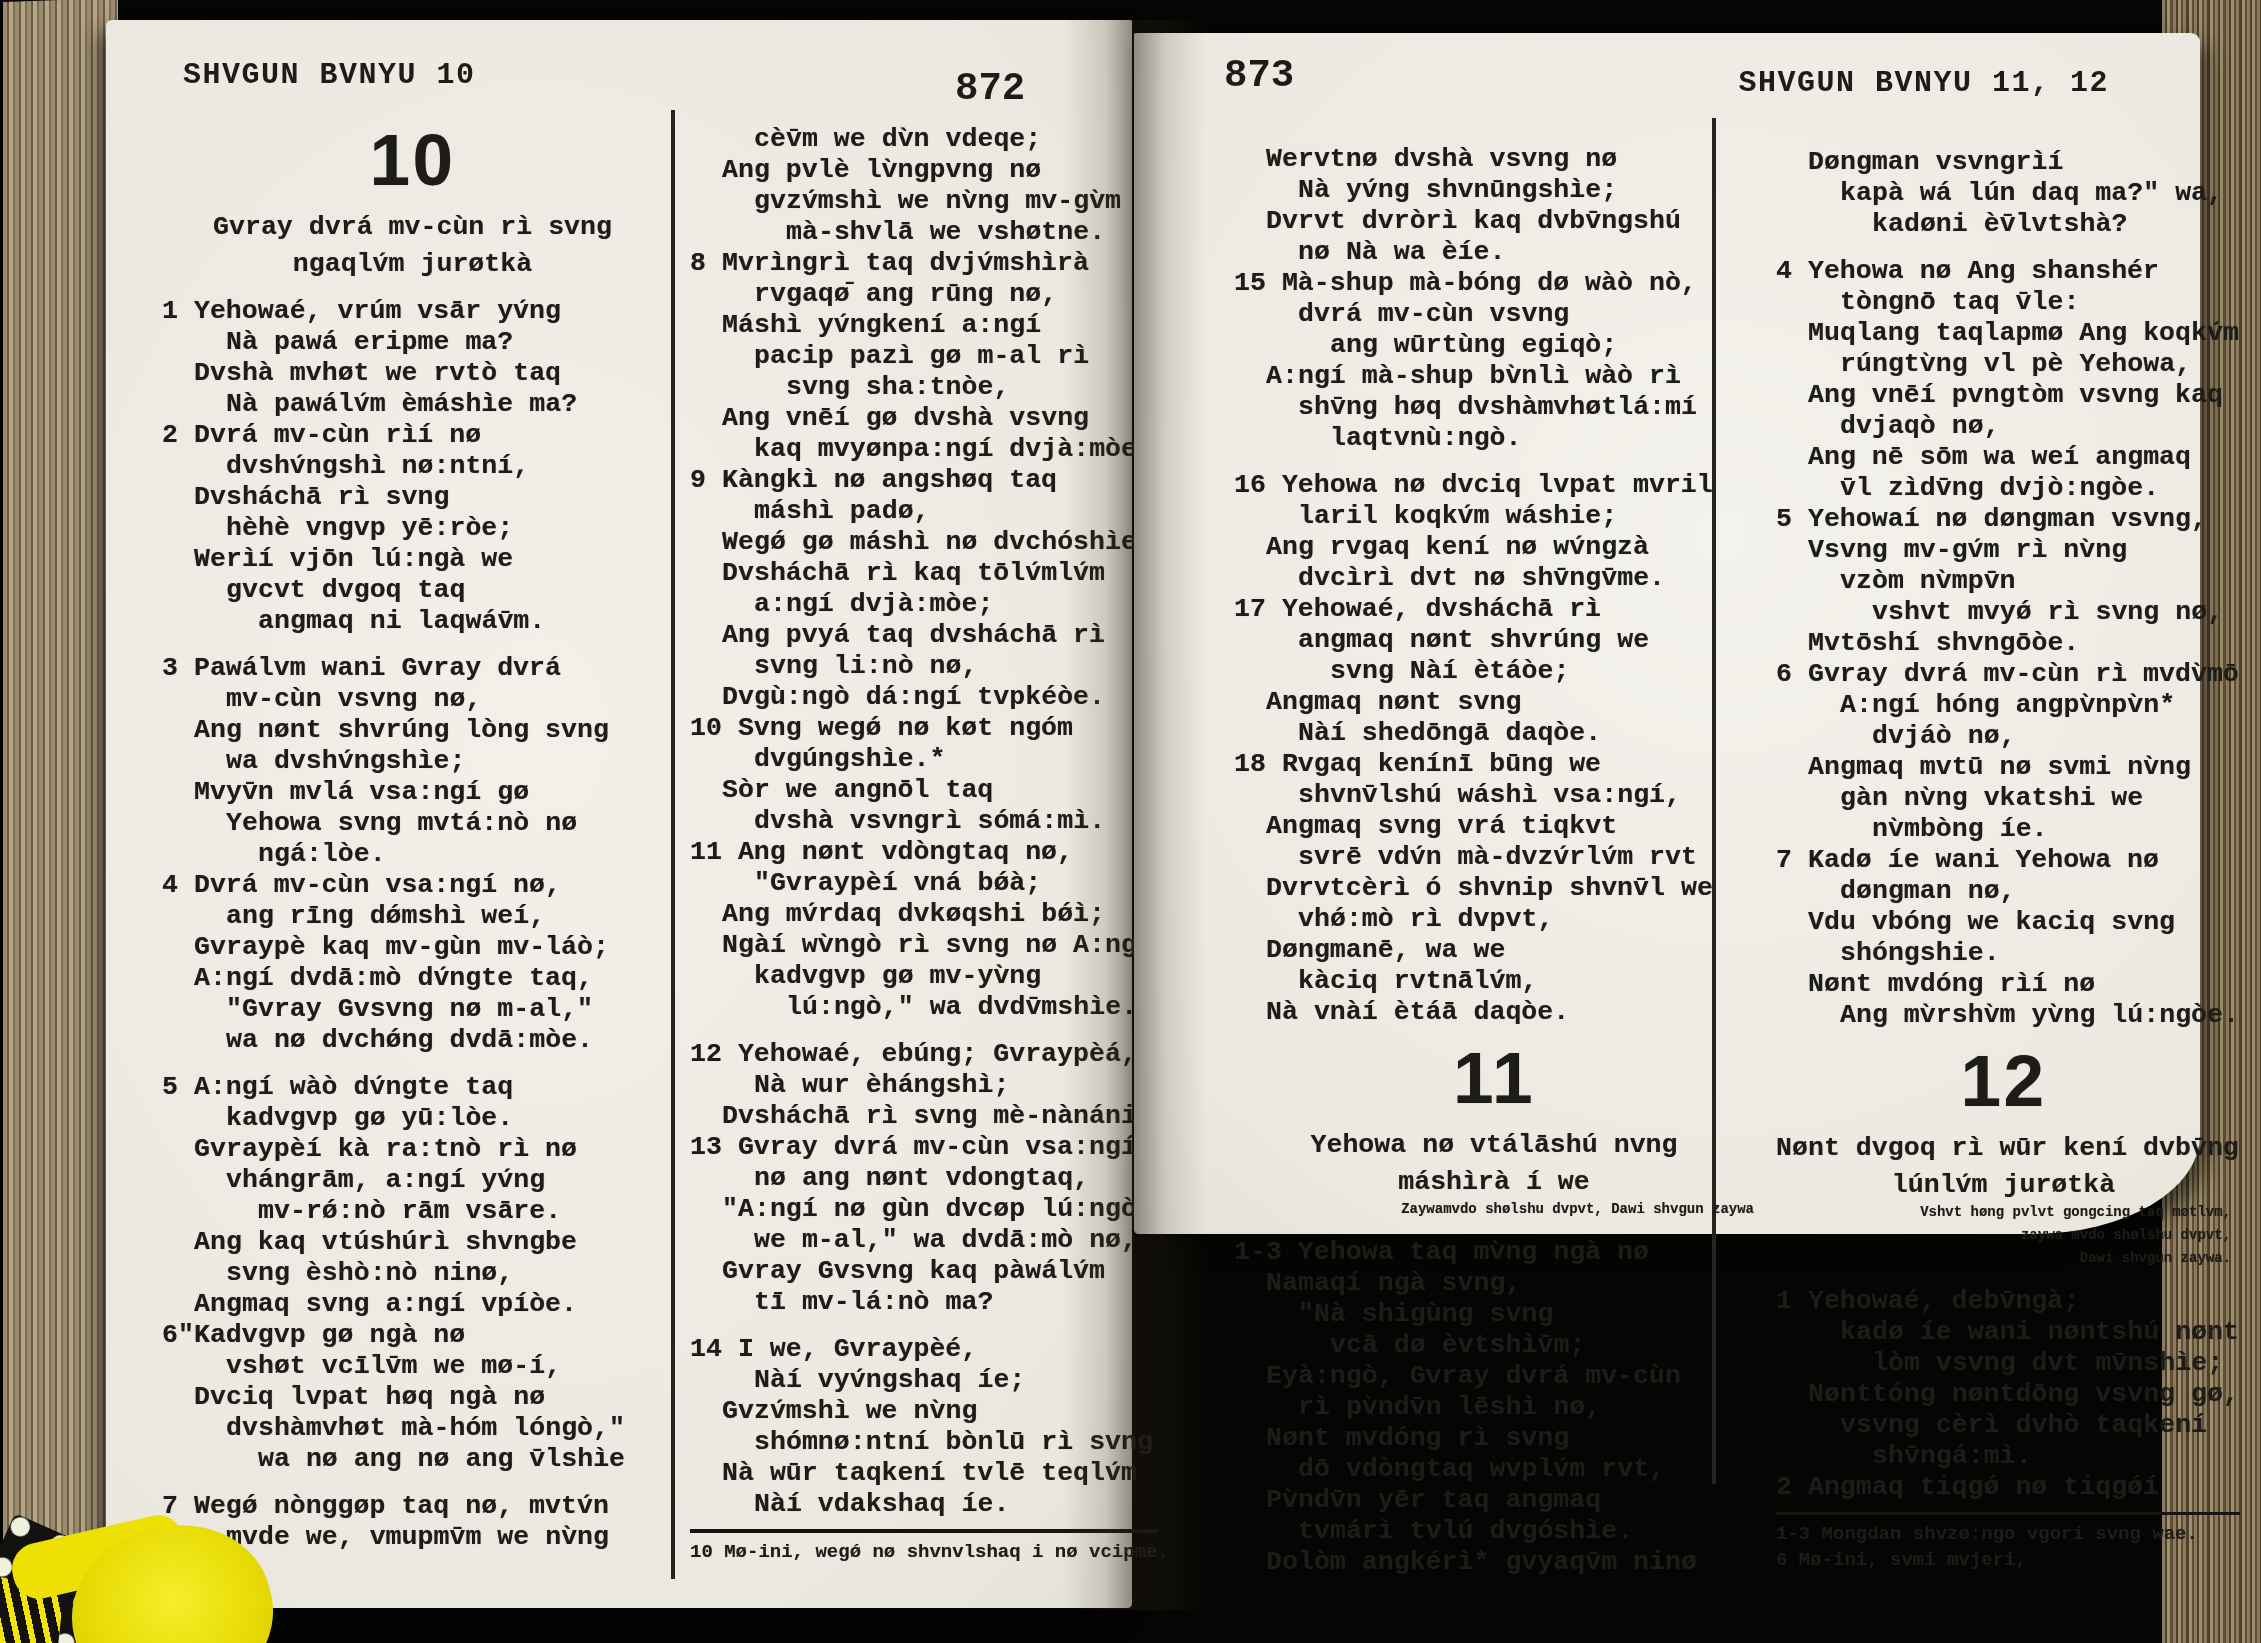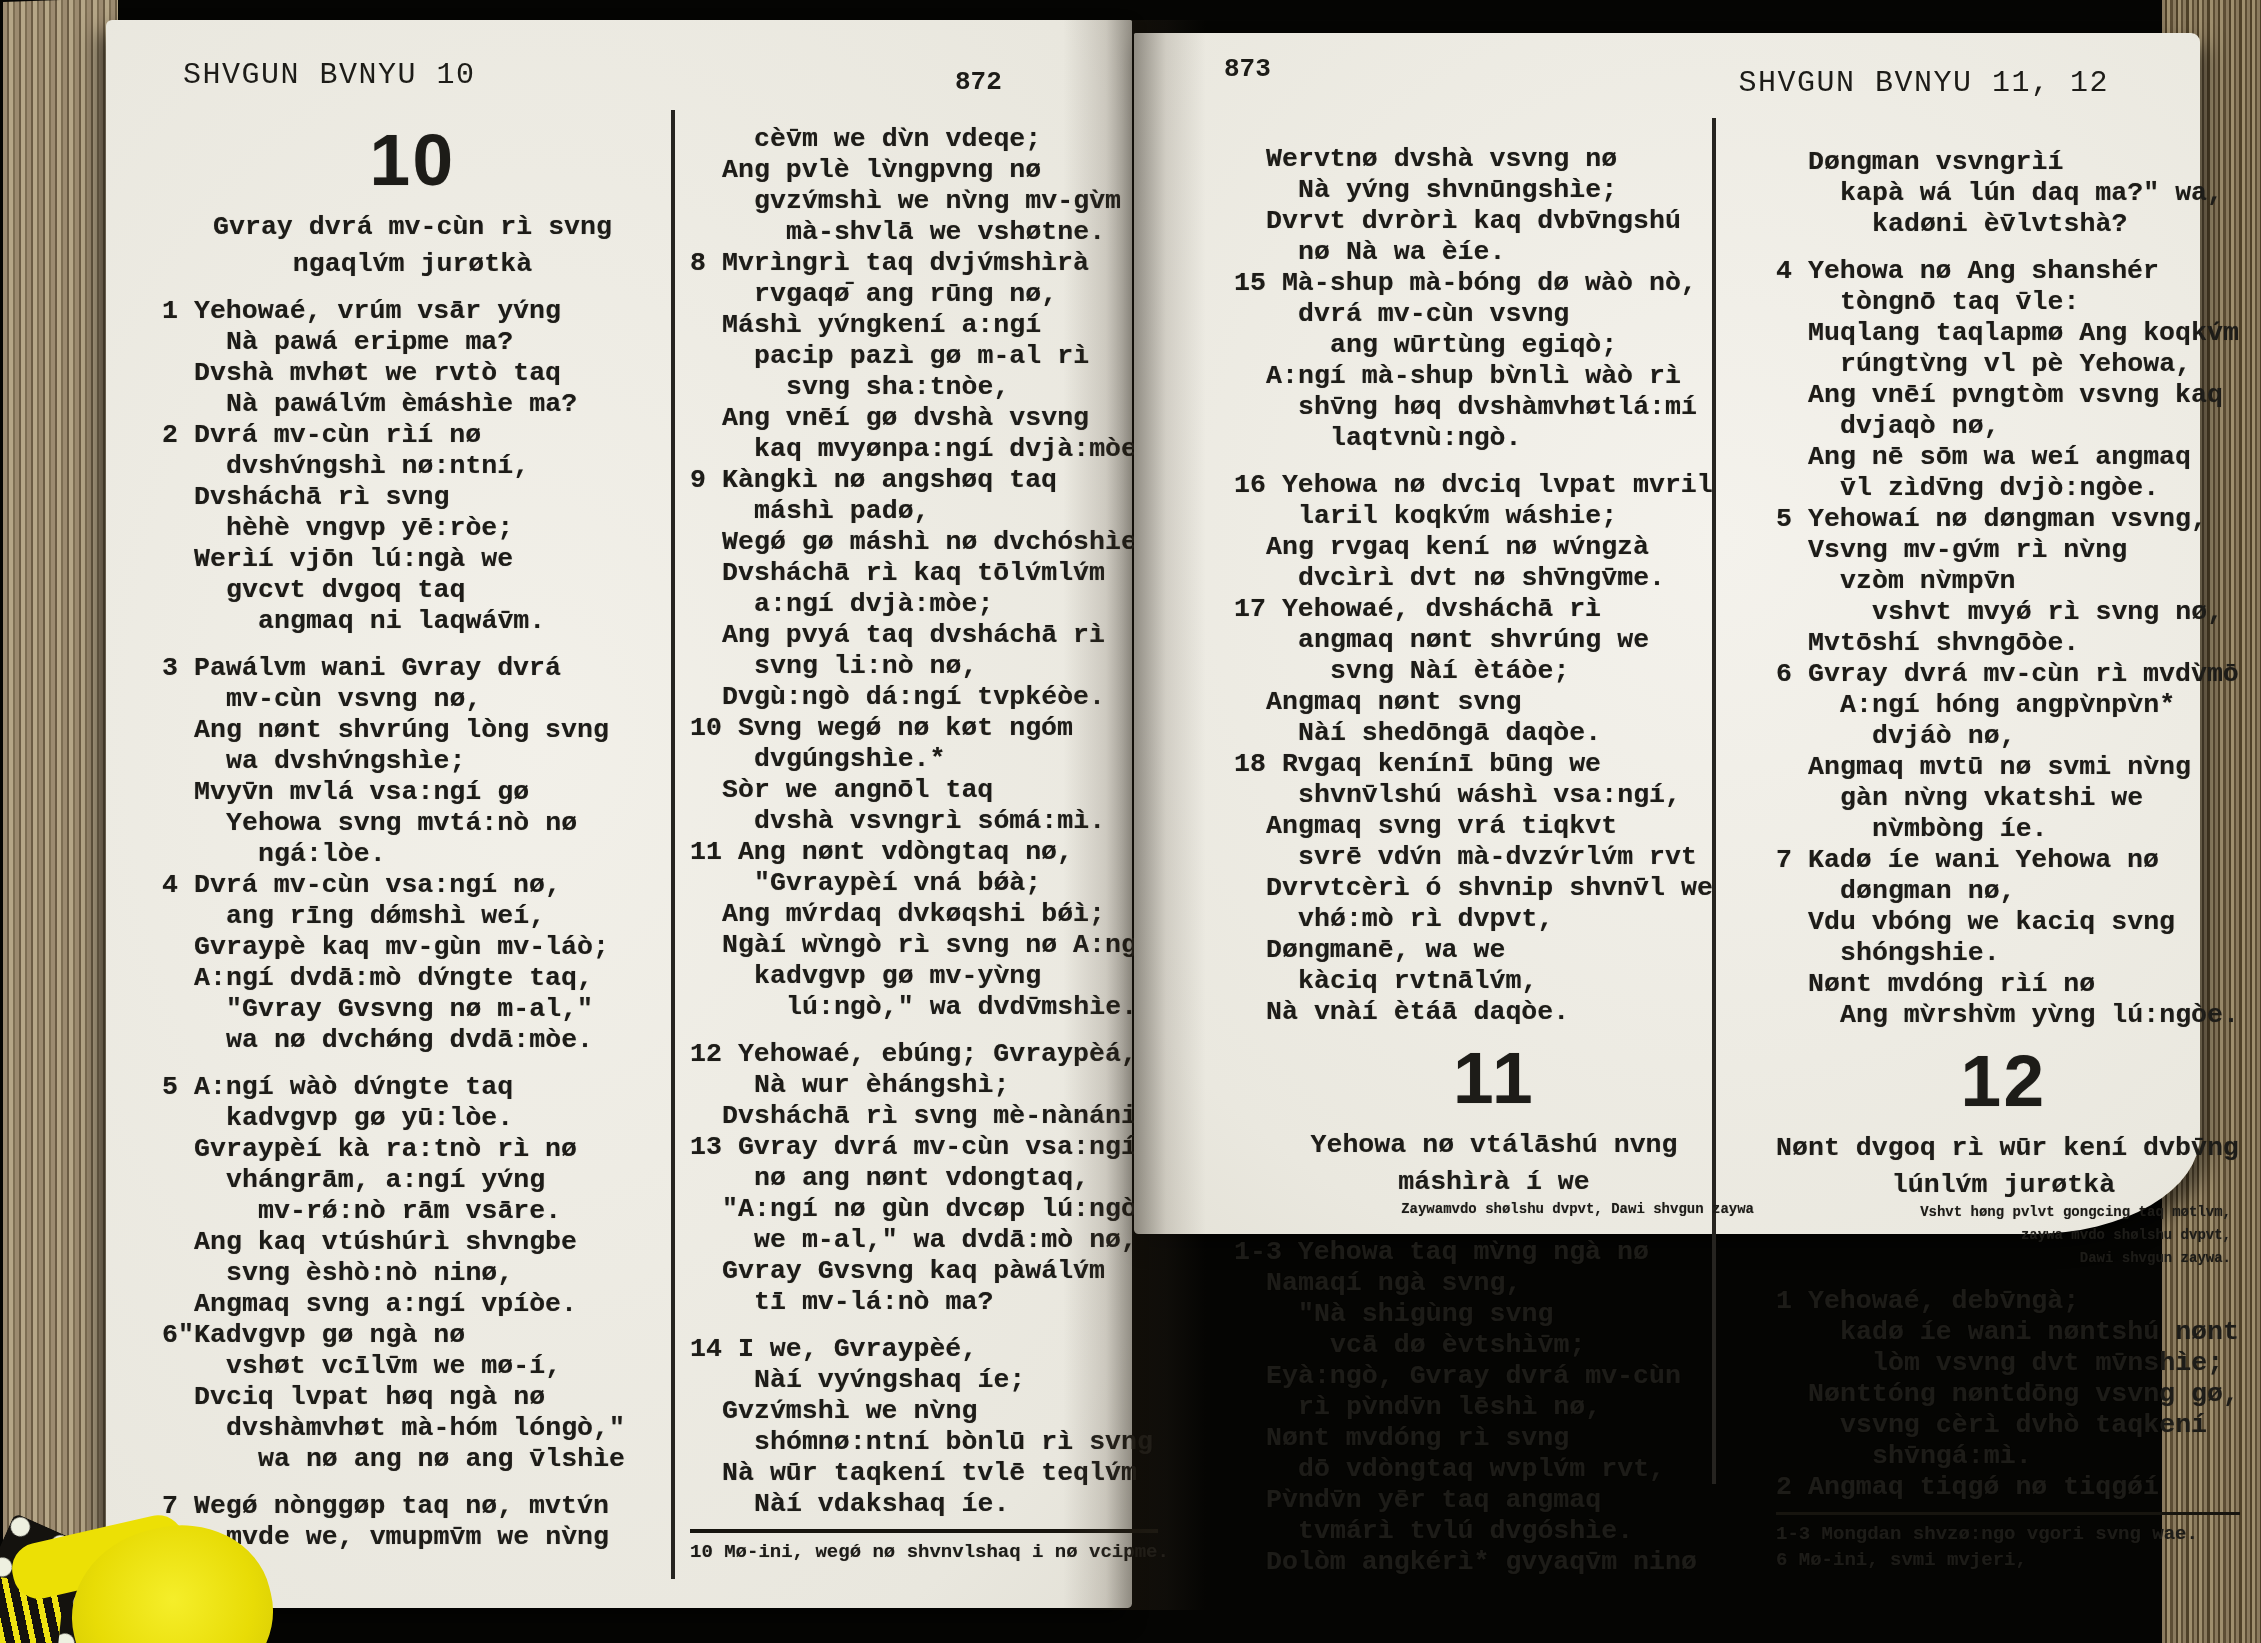--- a/index.html
+++ b/index.html
@@ -17,22 +17,22 @@
   .page-left{left:106px;top:20px;width:1026px;height:1588px;
     background:radial-gradient(130% 115% at 42% 45%,#f2f0e9 0%,#e9e7de 55%,#d9d6ca 82%,#c6c2b4 100%);
     border-radius:6px 1.5px 4.6px 21px;box-shadow:-7.6px 12px 20px rgba(0,0,0,.55);}
   .page-right{left:1134px;top:33px;width:1066px;height:1201px;
     background:radial-gradient(125% 115% at 55% 42%,#f4f2ec 0%,#eae8df 55%,#dcd9cd 82%,#ccc8ba 100%);
     border-radius:1.5px 9px 4.6px 4.6px;border-bottom-right-radius:167px 99px;
     box-shadow:7.6px 12px 20px rgba(0,0,0,.5);}
   .gutter{position:absolute;left:1063px;top:20px;width:143px;height:1590px;pointer-events:none;
     background:linear-gradient(90deg,rgba(40,32,22,0) 0%,rgba(70,58,44,.18) 30%,rgba(35,28,18,.45) 49%,rgba(35,28,18,.42) 52%,rgba(70,58,44,.16) 72%,rgba(40,32,22,0) 100%);}
 
-  .running-header{position:absolute;font-size:30px;font-weight:normal;letter-spacing:1.5px;white-space:pre;}
-  .pagenum{position:absolute;font-size:26px;font-weight:bold;}
+  .running-header{position:absolute;font-size:30px;font-weight:bold;letter-spacing:1.5px;white-space:pre;}
+  .pagenum{position:absolute;font-size:39px;font-weight:bold;}
 
   .vrule{position:absolute;width:3.8px;background:#262420;}
   .vrule-left{left:565px;top:90px;height:1469px;}
   .vrule-right{left:578px;top:85px;height:1366px;}
 
   .col{position:absolute;font-size:26.6px;line-height:31px;font-weight:bold;
        text-shadow:0 0 0.8px rgba(35,32,28,.45);}
   .line{white-space:pre;}
   .ind0{padding-left:0;}
   .ind1{padding-left:32px;}

